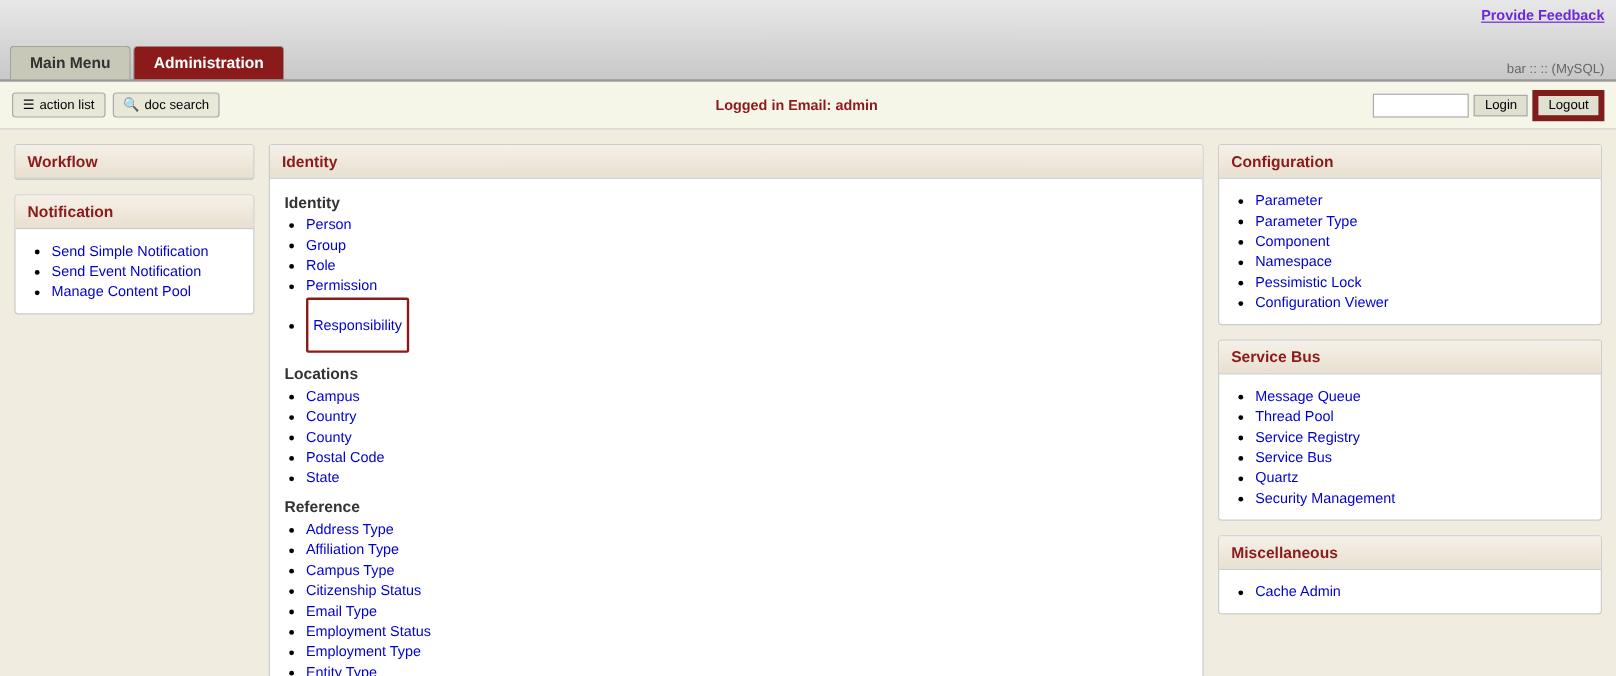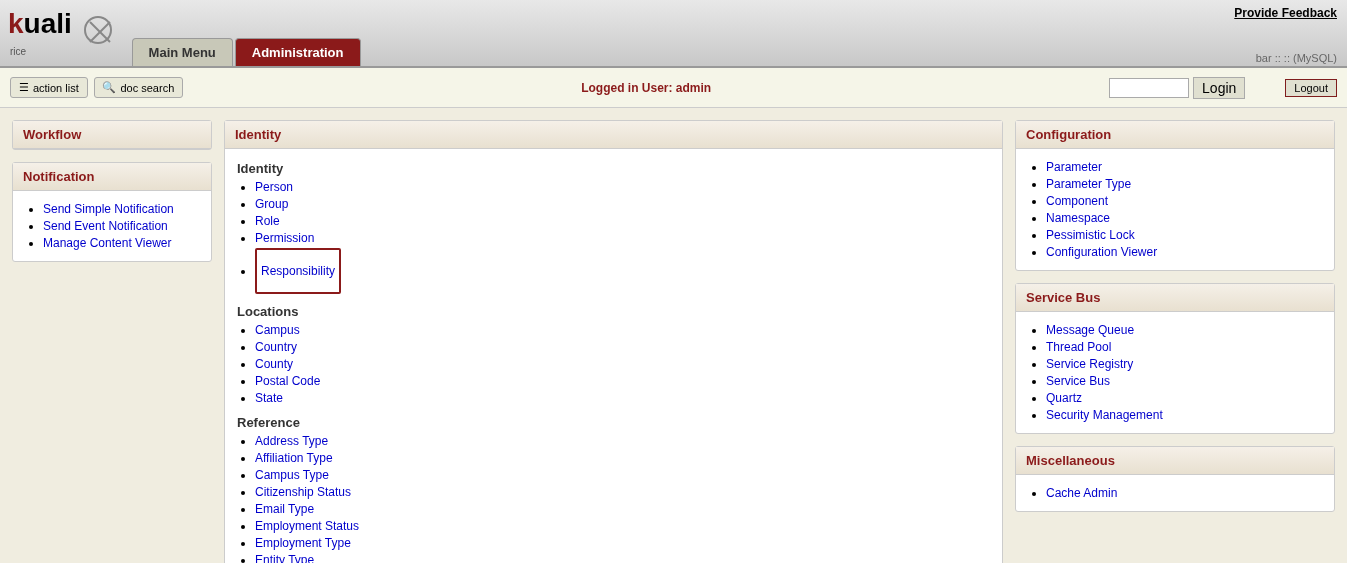--- a/index.html
+++ b/index.html
@@ -45,21 +45,21 @@
       color: #fff;
       margin-top: 47px;
     }
 
     
     #feedback-link {
       position: absolute;
       top: 6px;
       right: 10px;
       font-size: 12px;
-      color: #000000;
+      color: #6d28d9;
       font-weight: bold;
       text-decoration: underline;
       cursor: pointer;
     }
 
     
     #action-bar {
       background: #f5f5e8;
       border-bottom: 1px solid #ccc;
       display: flex;
@@ -97,30 +97,29 @@
       width: 80px;
       height: 20px;
       border: 1px solid #aaa;
       padding: 2px 4px;
       font-size: 11px;
     }
     .login-btn {
       background: #e0e0d0;
       border: 1px solid #aaa;
       padding: 2px 8px;
-      font-size: 14px;
+      font-size: 11px;
       cursor: pointer;
     }
     .logout-btn {
       background: #e0e0d0;
-      border: 1px solid #7f1d1d;
+      border: 5px solid #7f1d1d;
       padding: 2px 8px;
       font-size: 11px;
       cursor: pointer;
-      margin-left: 36px;
     }
 
     
     #main-content {
       background: #f0ede0;
       padding: 12px;
       display: flex;
       gap: 12px;
       min-height: 480px;
     }
@@ -215,56 +214,41 @@
     }
   </style>
 </head>
 <body>
 
 <div class="header-wrapper">
 
   <a id="feedback-link">Provide Feedback</a>
 
   <div id="header">
-    <div id="logo-area">
-      <div>
-        <span style="font-size:28px; font-weight:900; color:#000; font-family:'Arial Black',sans-serif;">
-          <span style="color:#8b1a1a;">k</span><span>uali</span>
-        </span>
-        <span style="display:inline-block; width:28px; height:28px; border-radius:50%; border:2px solid #888; position:relative; margin-left:4px; vertical-align:middle;">
-          <svg width="28" height="28" viewBox="0 0 28 28" style="position:absolute;top:0;left:0;">
-            <line x1="4" y1="4" x2="24" y2="24" stroke="#888" stroke-width="2"></line>
-            <line x1="24" y1="4" x2="4" y2="24" stroke="#888" stroke-width="2"></line>
-          </svg>
-        </span>
-        <br>
-        <span style="font-size:10px; color:#555; margin-left:2px;">rice</span>
-      </div>
-    </div>
     <div id="nav-tabs">
       <div class="nav-tab inactive">Main Menu</div>
       <div class="nav-tab active">Administration</div>
     </div>
   </div>
 
   <span id="bar-info">bar :: :: (MySQL)</span>
 </div>
 
 <div id="action-bar">
   <div id="action-bar-left">
     <button class="action-btn">
       <span>☰</span>
       <span>action list</span>
     </button>
     <button class="action-btn">
       <span>🔍</span>
       <span>doc search</span>
     </button>
   </div>
-  <div id="logged-in-user">Logged in User: admin</div>
+  <div id="logged-in-user">Logged in Email: admin</div>
   <div id="login-area">
     <input type="text" id="login-input" style="">
     <button class="login-btn">Login</button>
     <button class="logout-btn">Logout</button>
   </div>
 </div>
 
 <div id="main-content">
 
   <div id="left-col">
@@ -272,21 +256,21 @@
     <div class="panel">
       <div class="panel-header">Workflow</div>
     </div>
 
     <div class="panel">
       <div class="panel-header">Notification</div>
       <div class="panel-content">
         <ul id="notification-links">
             <li><a href="#">Send Simple Notification</a></li>
             <li><a href="#">Send Event Notification</a></li>
-            <li><a href="#">Manage Content Viewer</a></li>
+            <li><a href="#">Manage Content Pool</a></li>
           </ul>
       </div>
     </div>
 
   </div>
 
   <div id="middle-col">
     <div class="panel" style="height:100%;">
       <div class="panel-header">Identity</div>
       <div class="panel-content">

